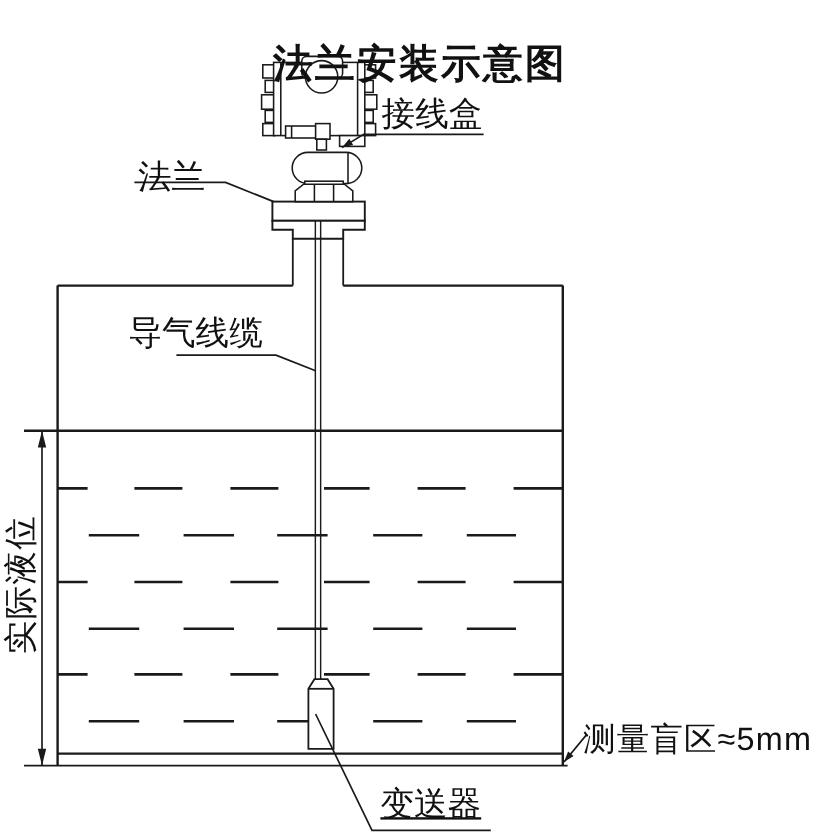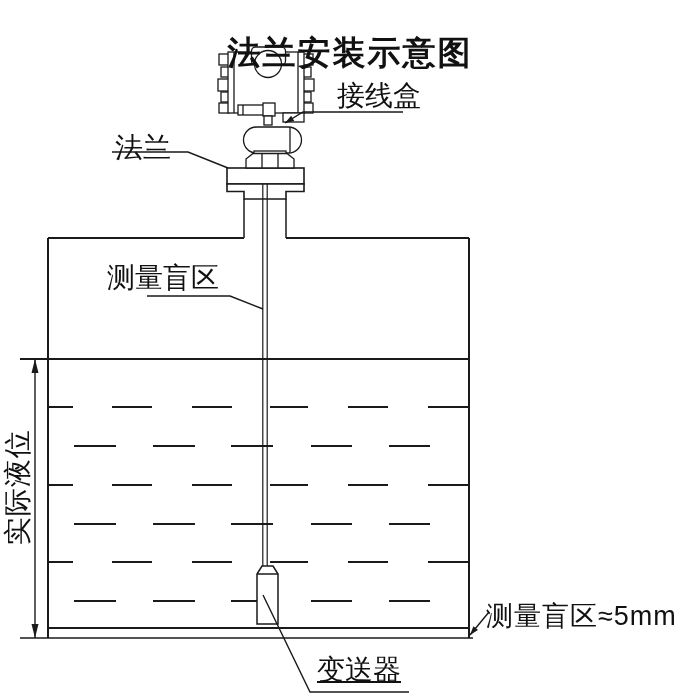--- a/index.html
+++ b/index.html
@@ -31,21 +31,21 @@
   #diagram-title {
     left: 0;
     right: 0;
     top: 4px;
     text-align: center;
     font-size: 33px;
     font-weight: 600;
     letter-spacing: 2px;
     margin-top: 32px;
   }
-  #label-junction-box { left: 337px; top: 81px; font-family: Liberation Serif, serif; }
+  #label-junction-box { left: 318px; top: 81px; font-family: Liberation Serif, serif; }
   #label-flange      { left: 115px; top: 133px; }
   #label-air-cable   { left: 107px; top: 263px; }
   #label-blind-zone  { left: 486px; top: 602px; font-size: 27px; letter-spacing: 1px; }
   #label-transmitter { left: 317px; top: 655px; text-decoration: underline; }
   #label-actual-level {
     left: -40px;
     top: 473px;
     width: 115px;
     text-align: center;
     transform: rotate(-90deg);
@@ -159,20 +159,20 @@
       <polygon points="470,635 473.4,626.2 478,630" fill="#1a1a1a" stroke="none"></polygon>
     </g>
   </svg>
 
   <div id="diagram-title" class="lbl">法兰安装示意图</div>
 
   <div id="label-junction-box" class="lbl">接线盒</div>
 
   <div id="label-flange" class="lbl">法兰</div>
 
-  <div id="label-air-cable" class="lbl">测量盲区</div>
+  <div id="label-air-cable" class="lbl">导气线缆</div>
 
   <div id="label-actual-level" class="lbl">实际液位</div>
 
   <div id="label-blind-zone" class="lbl">测量盲区≈5mm</div>
 
   <div id="label-transmitter" class="lbl">变送器</div>
 </div>
 
 </body></html>

